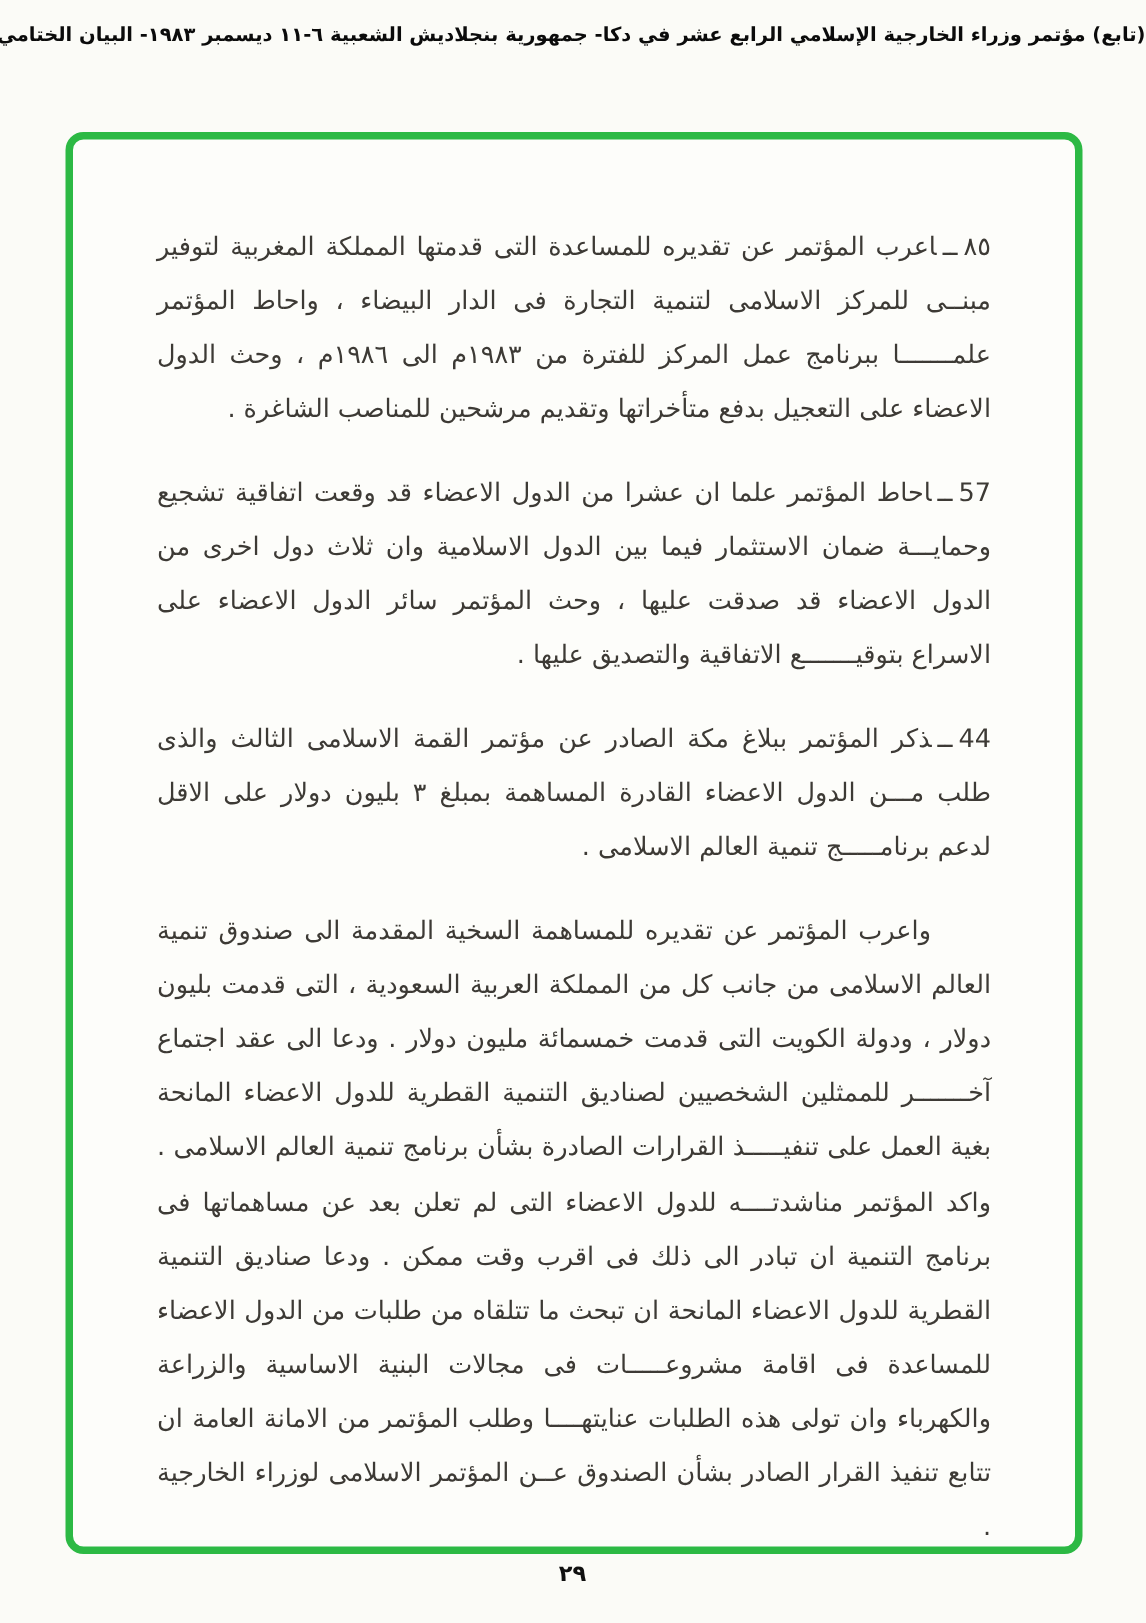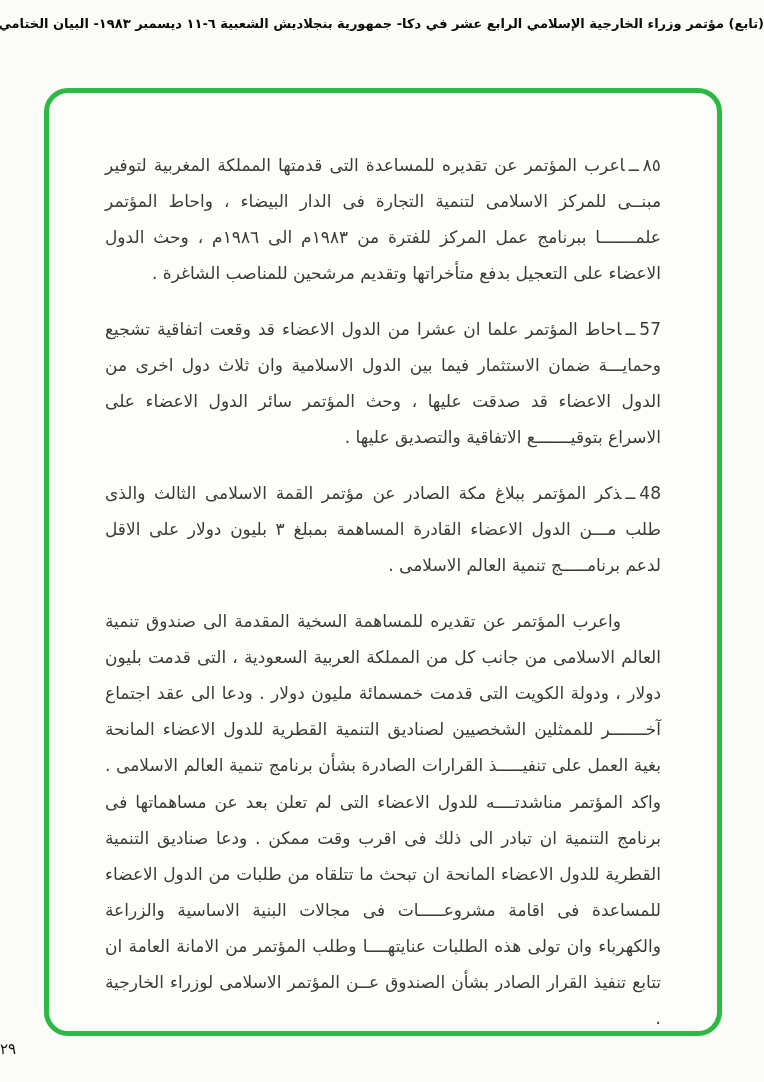--- a/index.html
+++ b/index.html
@@ -37,21 +37,21 @@
     color: #1c1c1c;
     margin-top: 9px;
   }
   .content-frame {
     position: absolute;
     top: 88px;
     left: 44px;
     width: 678px;
     height: 948px;
     border: 5px solid #2cb944;
-    border-radius: 24px;
+    border-radius: 12px;
     background: #fdfdfa;
   }
   .document-body {
     direction: rtl;
     padding: 54px 56px 0 56px;
     font-size: 17px;
     line-height: 2.12;
     color: #3d3a35;
     text-align: justify;
   }
@@ -66,23 +66,23 @@
     color: #3d3a35;
   }
   .para-dash {
     padding: 0 4px;
   }
   .page-number {
     position: absolute;
     top: 1040px;
     left: 0;
     right: 0;
-    text-align: left;
+    text-align: center;
     font-size: 15px;
-    font-weight: normal;
+    font-weight: bold;
     color: #101010;
   }
 </style>
 </head>
 <body>
 
 <div class="page">
 
   <div class="page-header">
     <div class="header-title">(تابع) مؤتمر وزراء الخارجية الإسلامي الرابع عشر في دكا- جمهورية بنجلاديش الشعبية ٦-١١ ديسمبر ١٩٨٣- البيان الختامي</div>
@@ -93,21 +93,21 @@
 
       <div class="para">
         <span class="para-marker"><span>٨٥</span><span class="para-dash">ــ</span></span><span>اعرب المؤتمر عن تقديره للمساعدة التى قدمتها المملكة المغربية لتوفير مبنــى للمركز الاسلامى لتنمية التجارة فى الدار البيضاء ، واحاط المؤتمر علمـــــــا ببرنامج عمل المركز للفترة من ١٩٨٣م الى ١٩٨٦م ، وحث الدول الاعضاء على التعجيل بدفع متأخراتها وتقديم مرشحين للمناصب الشاغرة .</span>
       </div>
 
       <div class="para">
         <span class="para-marker"><span>57</span><span class="para-dash">ــ</span></span><span>احاط المؤتمر علما ان عشرا من الدول الاعضاء قد وقعت اتفاقية تشجيع وحمايـــة ضمان الاستثمار فيما بين الدول الاسلامية وان ثلاث دول اخرى من الدول الاعضاء قد صدقت عليها ، وحث المؤتمر سائر الدول الاعضاء على الاسراع بتوقيـــــــع الاتفاقية والتصديق عليها .</span>
       </div>
 
       <div class="para">
-        <span class="para-marker"><span>48</span><span class="para-dash">ــ</span></span><span>ذكر المؤتمر ببلاغ مكة الصادر عن مؤتمر القمة الاسلامى الثالث والذى طلب مـــن الدول الاعضاء القادرة المساهمة بمبلغ ٣ بليون دولار على الاقل لدعم برنامـــــج تنمية العالم الاسلامى .</span>
+        <span class="para-marker"><span>44</span><span class="para-dash">ــ</span></span><span>ذكر المؤتمر ببلاغ مكة الصادر عن مؤتمر القمة الاسلامى الثالث والذى طلب مـــن الدول الاعضاء القادرة المساهمة بمبلغ ٣ بليون دولار على الاقل لدعم برنامـــــج تنمية العالم الاسلامى .</span>
       </div>
 
       <div class="para indent-first">
         <span>واعرب المؤتمر عن تقديره للمساهمة السخية المقدمة الى صندوق تنمية العالم الاسلامى من جانب كل من المملكة العربية السعودية ، التى قدمت بليون دولار ، ودولة الكويت التى قدمت خمسمائة مليون دولار . ودعا الى عقد اجتماع آخـــــــر للممثلين الشخصيين لصناديق التنمية القطرية للدول الاعضاء المانحة بغية العمل على تنفيـــــذ القرارات الصادرة بشأن برنامج تنمية العالم الاسلامى . واكد المؤتمر مناشدتــــه للدول الاعضاء التى لم تعلن بعد عن مساهماتها فى برنامج التنمية ان تبادر الى ذلك فى اقرب وقت ممكن . ودعا صناديق التنمية القطرية للدول الاعضاء المانحة ان تبحث ما تتلقاه من طلبات من الدول الاعضاء للمساعدة فى اقامة مشروعـــــات فى مجالات البنية الاساسية والزراعة والكهرباء وان تولى هذه الطلبات عنايتهــــا وطلب المؤتمر من الامانة العامة ان تتابع تنفيذ القرار الصادر بشأن الصندوق عــن المؤتمر الاسلامى لوزراء الخارجية .</span>
       </div>
 
     </div>
   </div>
 
   <div class="page-number">٢٩</div>

